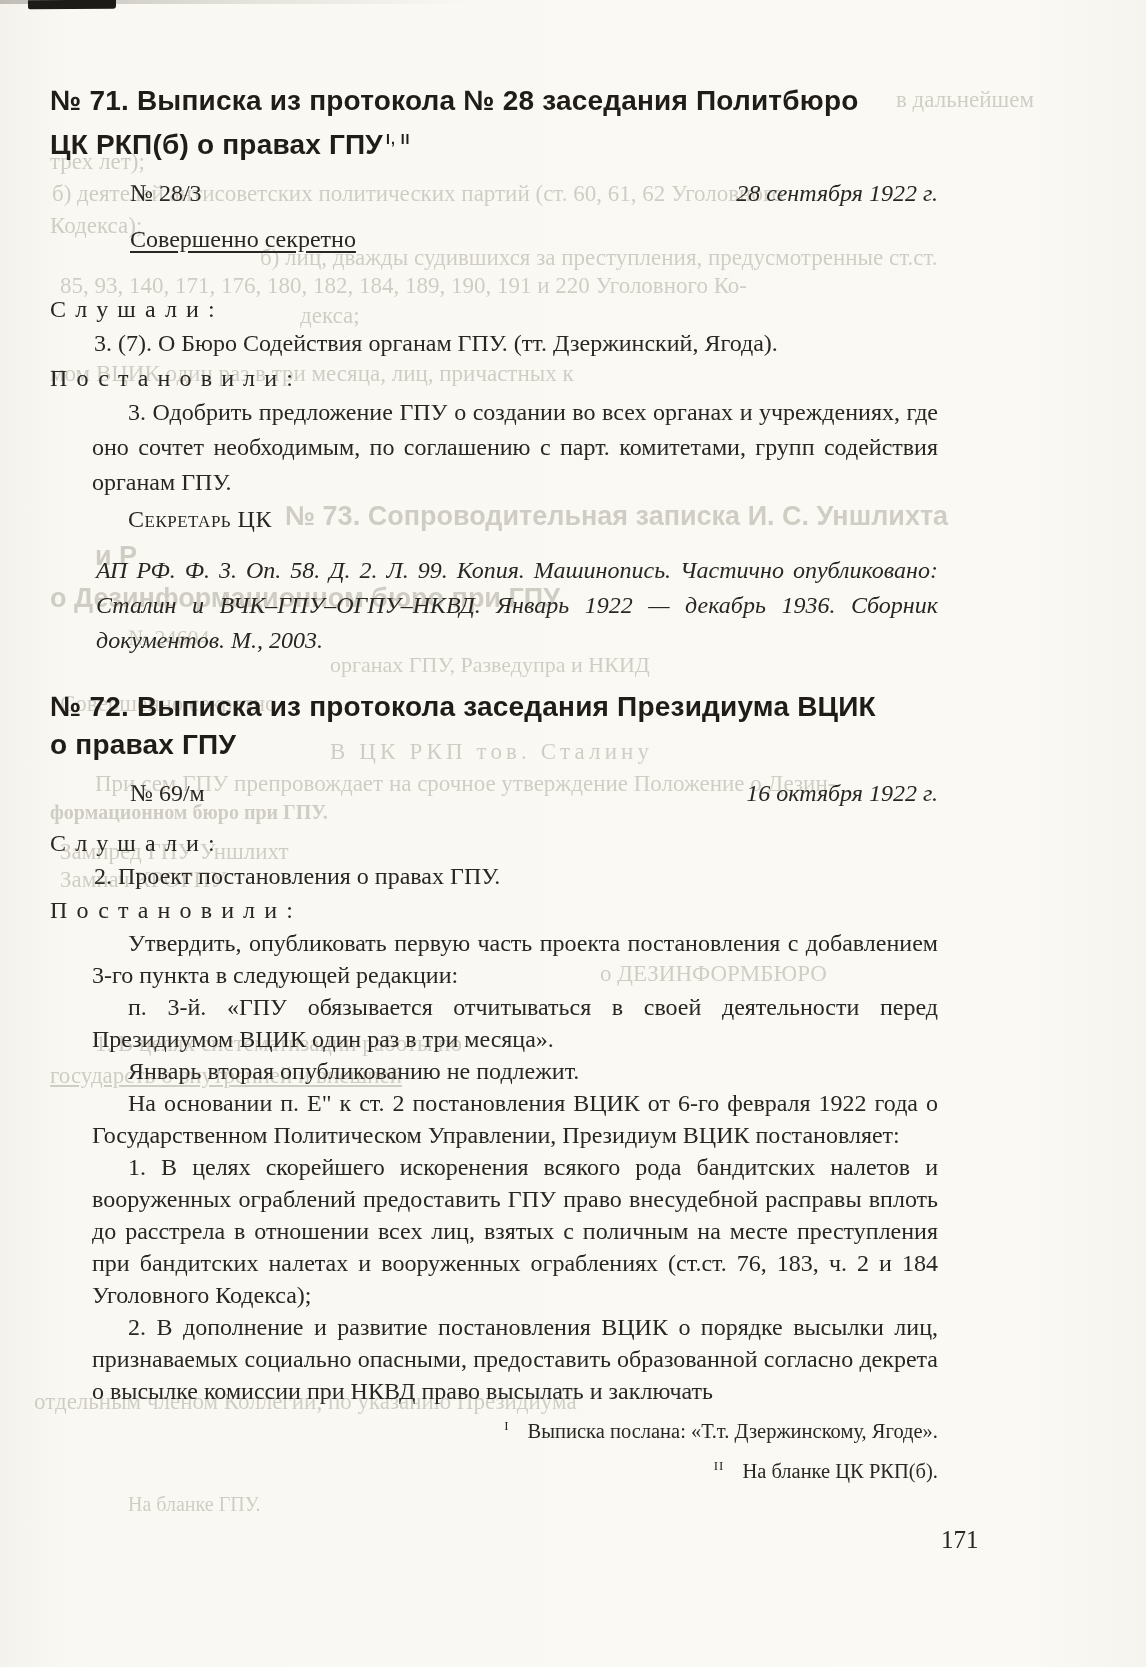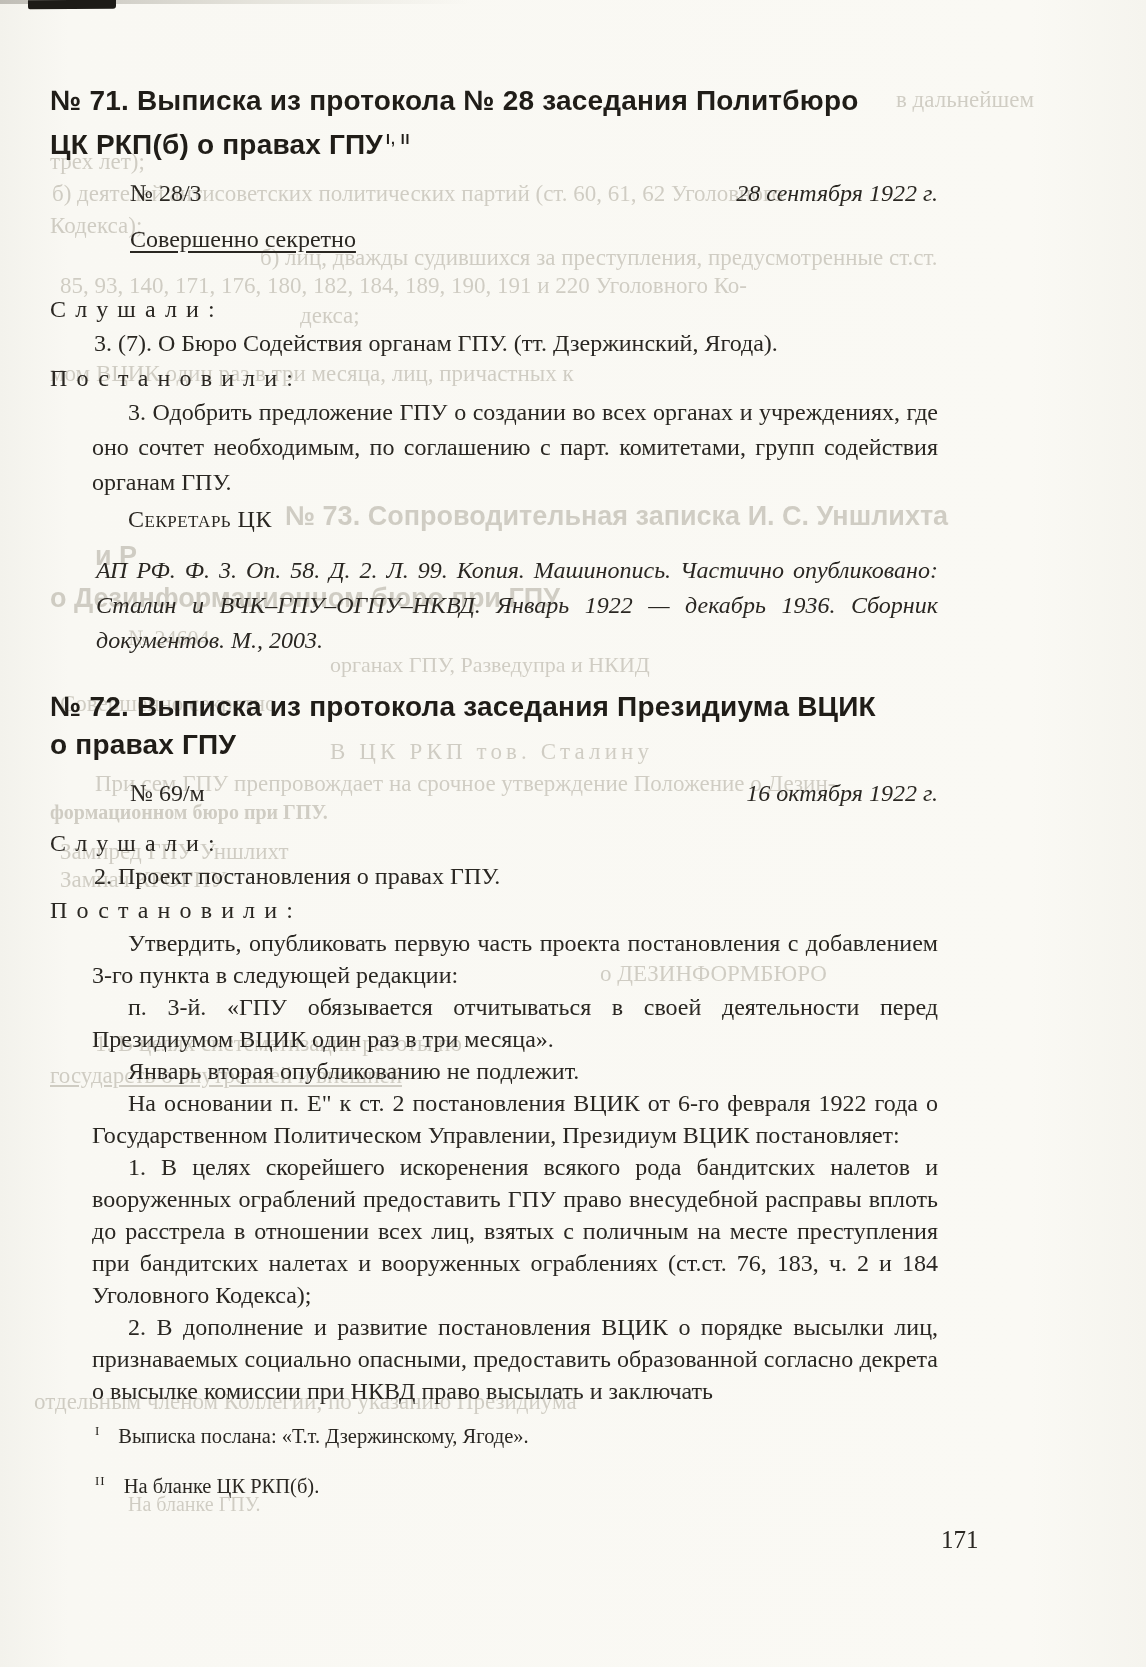--- a/index.html
+++ b/index.html
@@ -92,21 +92,21 @@
   }
 
   .archive {
     margin: 16px 0 0 46px;
     font-style: italic;
     font-size: 24px; line-height: 35px;
     text-align: justify;
   }
 
   .footnotes { position: absolute; left: 50px; top: 1412px; width: 888px; z-index: 2; }
-  .footnote { padding-left: 45px; font-size: 20.5px; line-height: 38px; margin-bottom: 7px; }
+  .footnote { padding-left: 45px; font-size: 20.5px; line-height: 28px; margin-bottom: 7px; text-align: right; }
   .footnote sup { font-size: 13px; margin-right: 18px; letter-spacing: 1px; }
 
   .page-number {
     position: absolute; left: 941px; top: 1526px; z-index: 2;
     font-size: 25px; color: #2a2722;
   }
 </style>
 </head>
 <body>
 

